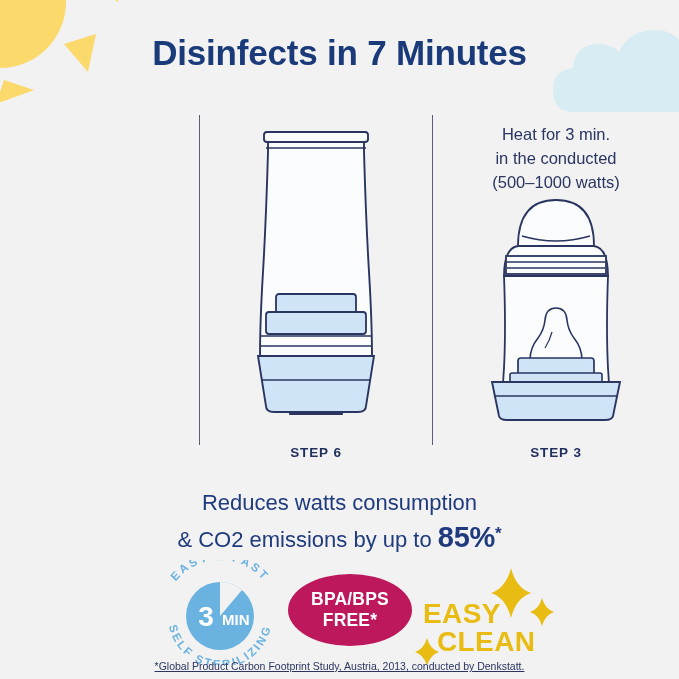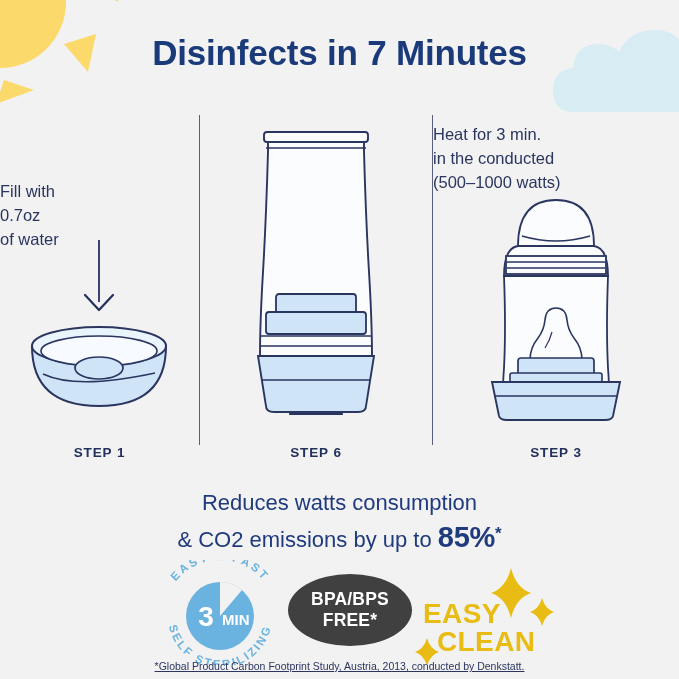--- a/index.html
+++ b/index.html
@@ -77,20 +77,21 @@
     top: 0;
     height: 348px;
   }
   #step-col-1 { left: 0px;   width: 199px; }
   #step-col-2 { left: 200px; width: 232px; }
   #step-col-3 { left: 433px; width: 246px; }
 
   .step-caption {
     position: absolute;
     width: 100%;
+    text-align: center;
     font-size: 16.5px;
     line-height: 24px;
     color: #2a3560;
   }
   #caption-1 { top: 67px; }
   #caption-3 { top: 10px; }
 
   .step-label {
     position: absolute;
     bottom: 0px;
@@ -141,21 +142,21 @@
   }
   .badge { position: absolute; }
   #badge-3min  { left: 150px; top: 0px;  width: 140px; height: 105px; }
   #badge-bpa   { left: 288px; top: 14px; width: 124px; height: 72px;  }
   #badge-clean { left: 415px; top: 2px;  width: 152px; height: 102px; }
 
   #bpa-oval {
     width: 124px;
     height: 72px;
     border-radius: 50%;
-    background: #404040;
+    background: #be185d;
     display: flex;
     flex-direction: column;
     align-items: center;
     justify-content: center;
   }
   #bpa-oval .line {
     color: #ffffff;
     font-size: 17.5px;
     font-weight: bold;
     line-height: 21px;
@@ -199,46 +200,20 @@
     <path d="M22 92 Q2 92 2 70 Q2 50 22 48 Q24 24 48 24 Q60 24 68 32 Q78 10 104 10 Q134 10 136 44 L136 92 Z" fill="#d8ecf3"></path>
   </svg>
 
   <div id="title">Disinfects in 7 Minutes</div>
 
   <div id="steps">
 
     <div class="divider" id="divider-1"></div>
     <div class="divider" id="divider-2"></div>
 
-    <div class="step-col" id="step-col-1">
-
-      <div class="step-caption" id="caption-1">
-        <div>Fill with</div>
-        <div>0.7oz</div>
-        <div>of water</div>
-      </div>
-
-      <svg class="art" id="art-1" viewBox="0 0 160 180">
-
-        <g>
-          <line x1="80" y1="0" x2="80" y2="62" stroke="#3a4470" stroke-width="2"></line>
-          <polyline points="66,55 80,70 94,55" fill="none" stroke="#23305c" stroke-width="2.2" stroke-linecap="round" stroke-linejoin="round"></polyline>
-        </g>
-
-        <g>
-          <path d="M13 106 Q13 166 80 166 Q147 166 147 106 Z" fill="#cfe4f7" stroke="#2a3560" stroke-width="2"></path>
-          <ellipse cx="80" cy="106" rx="67" ry="19" fill="#eaf4fd" stroke="#2a3560" stroke-width="2"></ellipse>
-          <ellipse cx="80" cy="111" rx="58" ry="15" fill="#f7fbff" stroke="#2a3560" stroke-width="1.6"></ellipse>
-          <path d="M24 134 Q58 150 136 133" fill="none" stroke="#2a3560" stroke-width="1.6"></path>
-          <ellipse cx="80" cy="128" rx="24" ry="11" fill="#cfe4f7" stroke="#2a3560" stroke-width="1.7"></ellipse>
-        </g>
-      </svg>
-
-      <div class="step-label">STEP 1</div>
-    </div>
 
     <div class="step-col" id="step-col-2">
 
       <svg class="art" id="art-2" viewBox="0 0 220 310">
 
         <g>
           <path d="M62 28 L158 28 L158 40 Q160 110 163 160 Q166 210 166 244 L54 244
                    Q54 210 57 160 Q60 110 62 40 Z" fill="#fbfcfe" stroke="#2a3560" stroke-width="1.9"></path>
           <rect x="58" y="20" width="104" height="10" rx="3" fill="#fbfcfe" stroke="#2a3560" stroke-width="1.9"></rect>
           <line x1="60" y1="36" x2="160" y2="36" stroke="#2a3560" stroke-width="1.5"></line>

